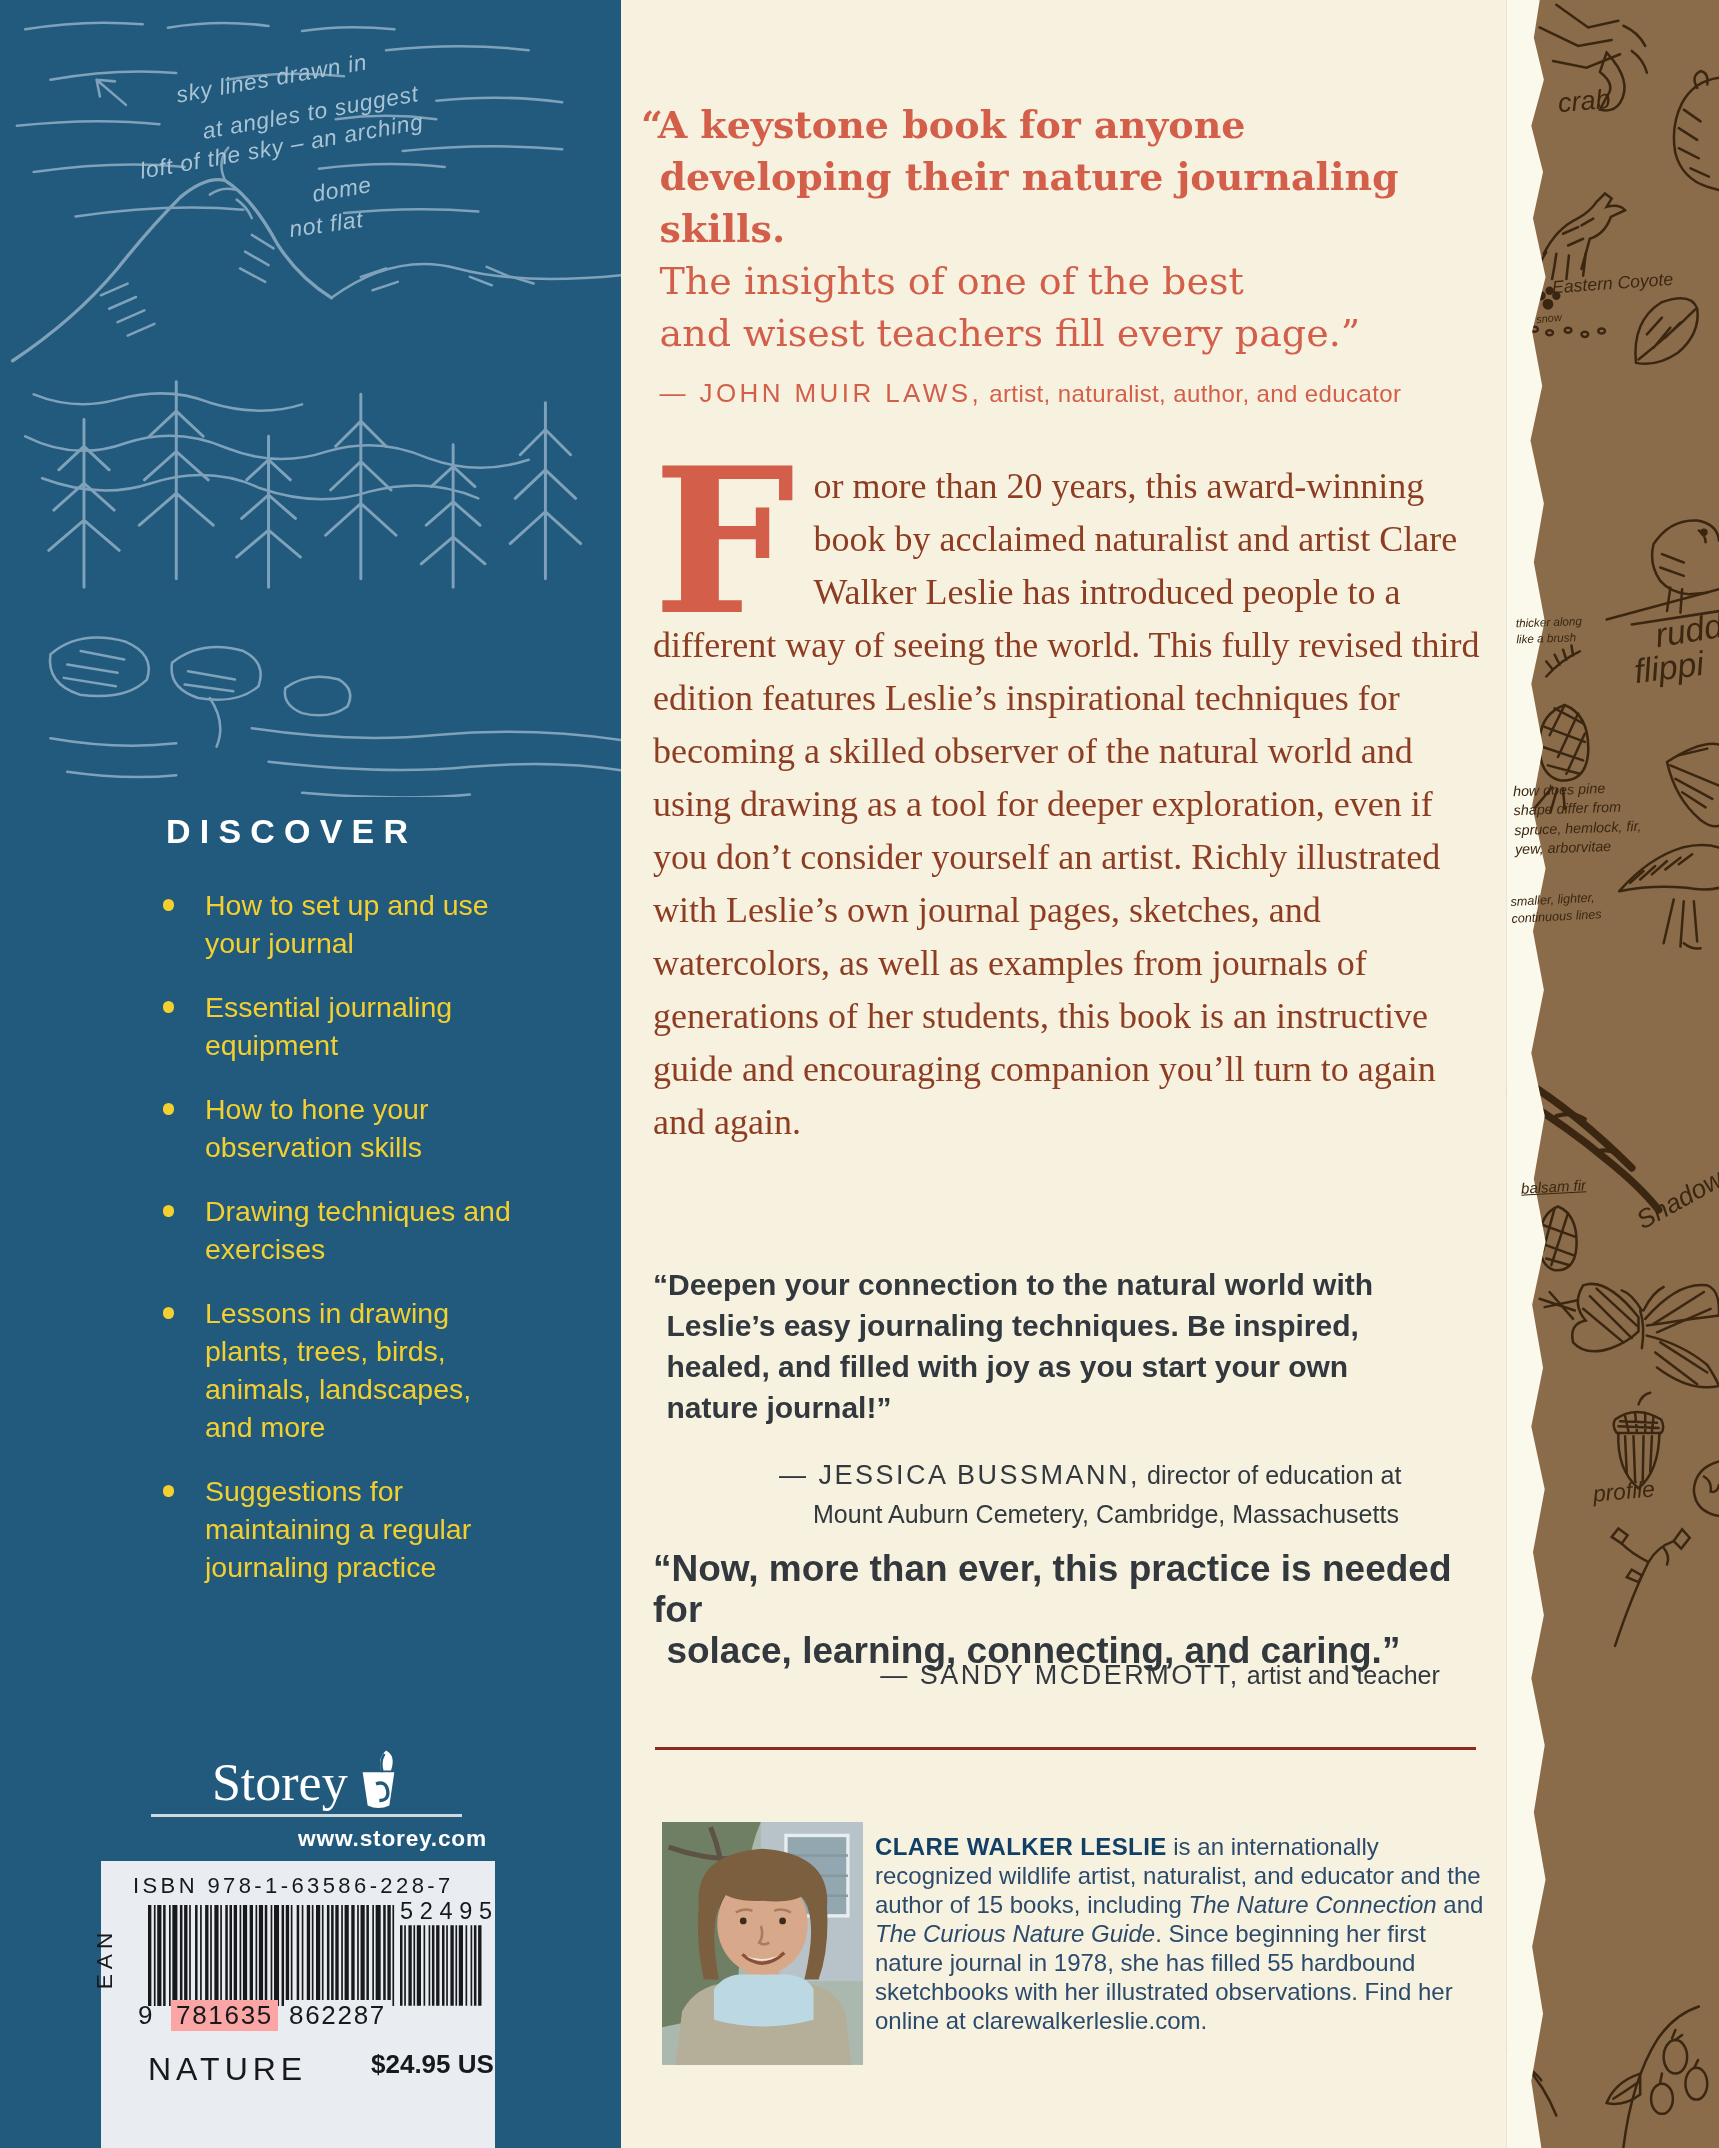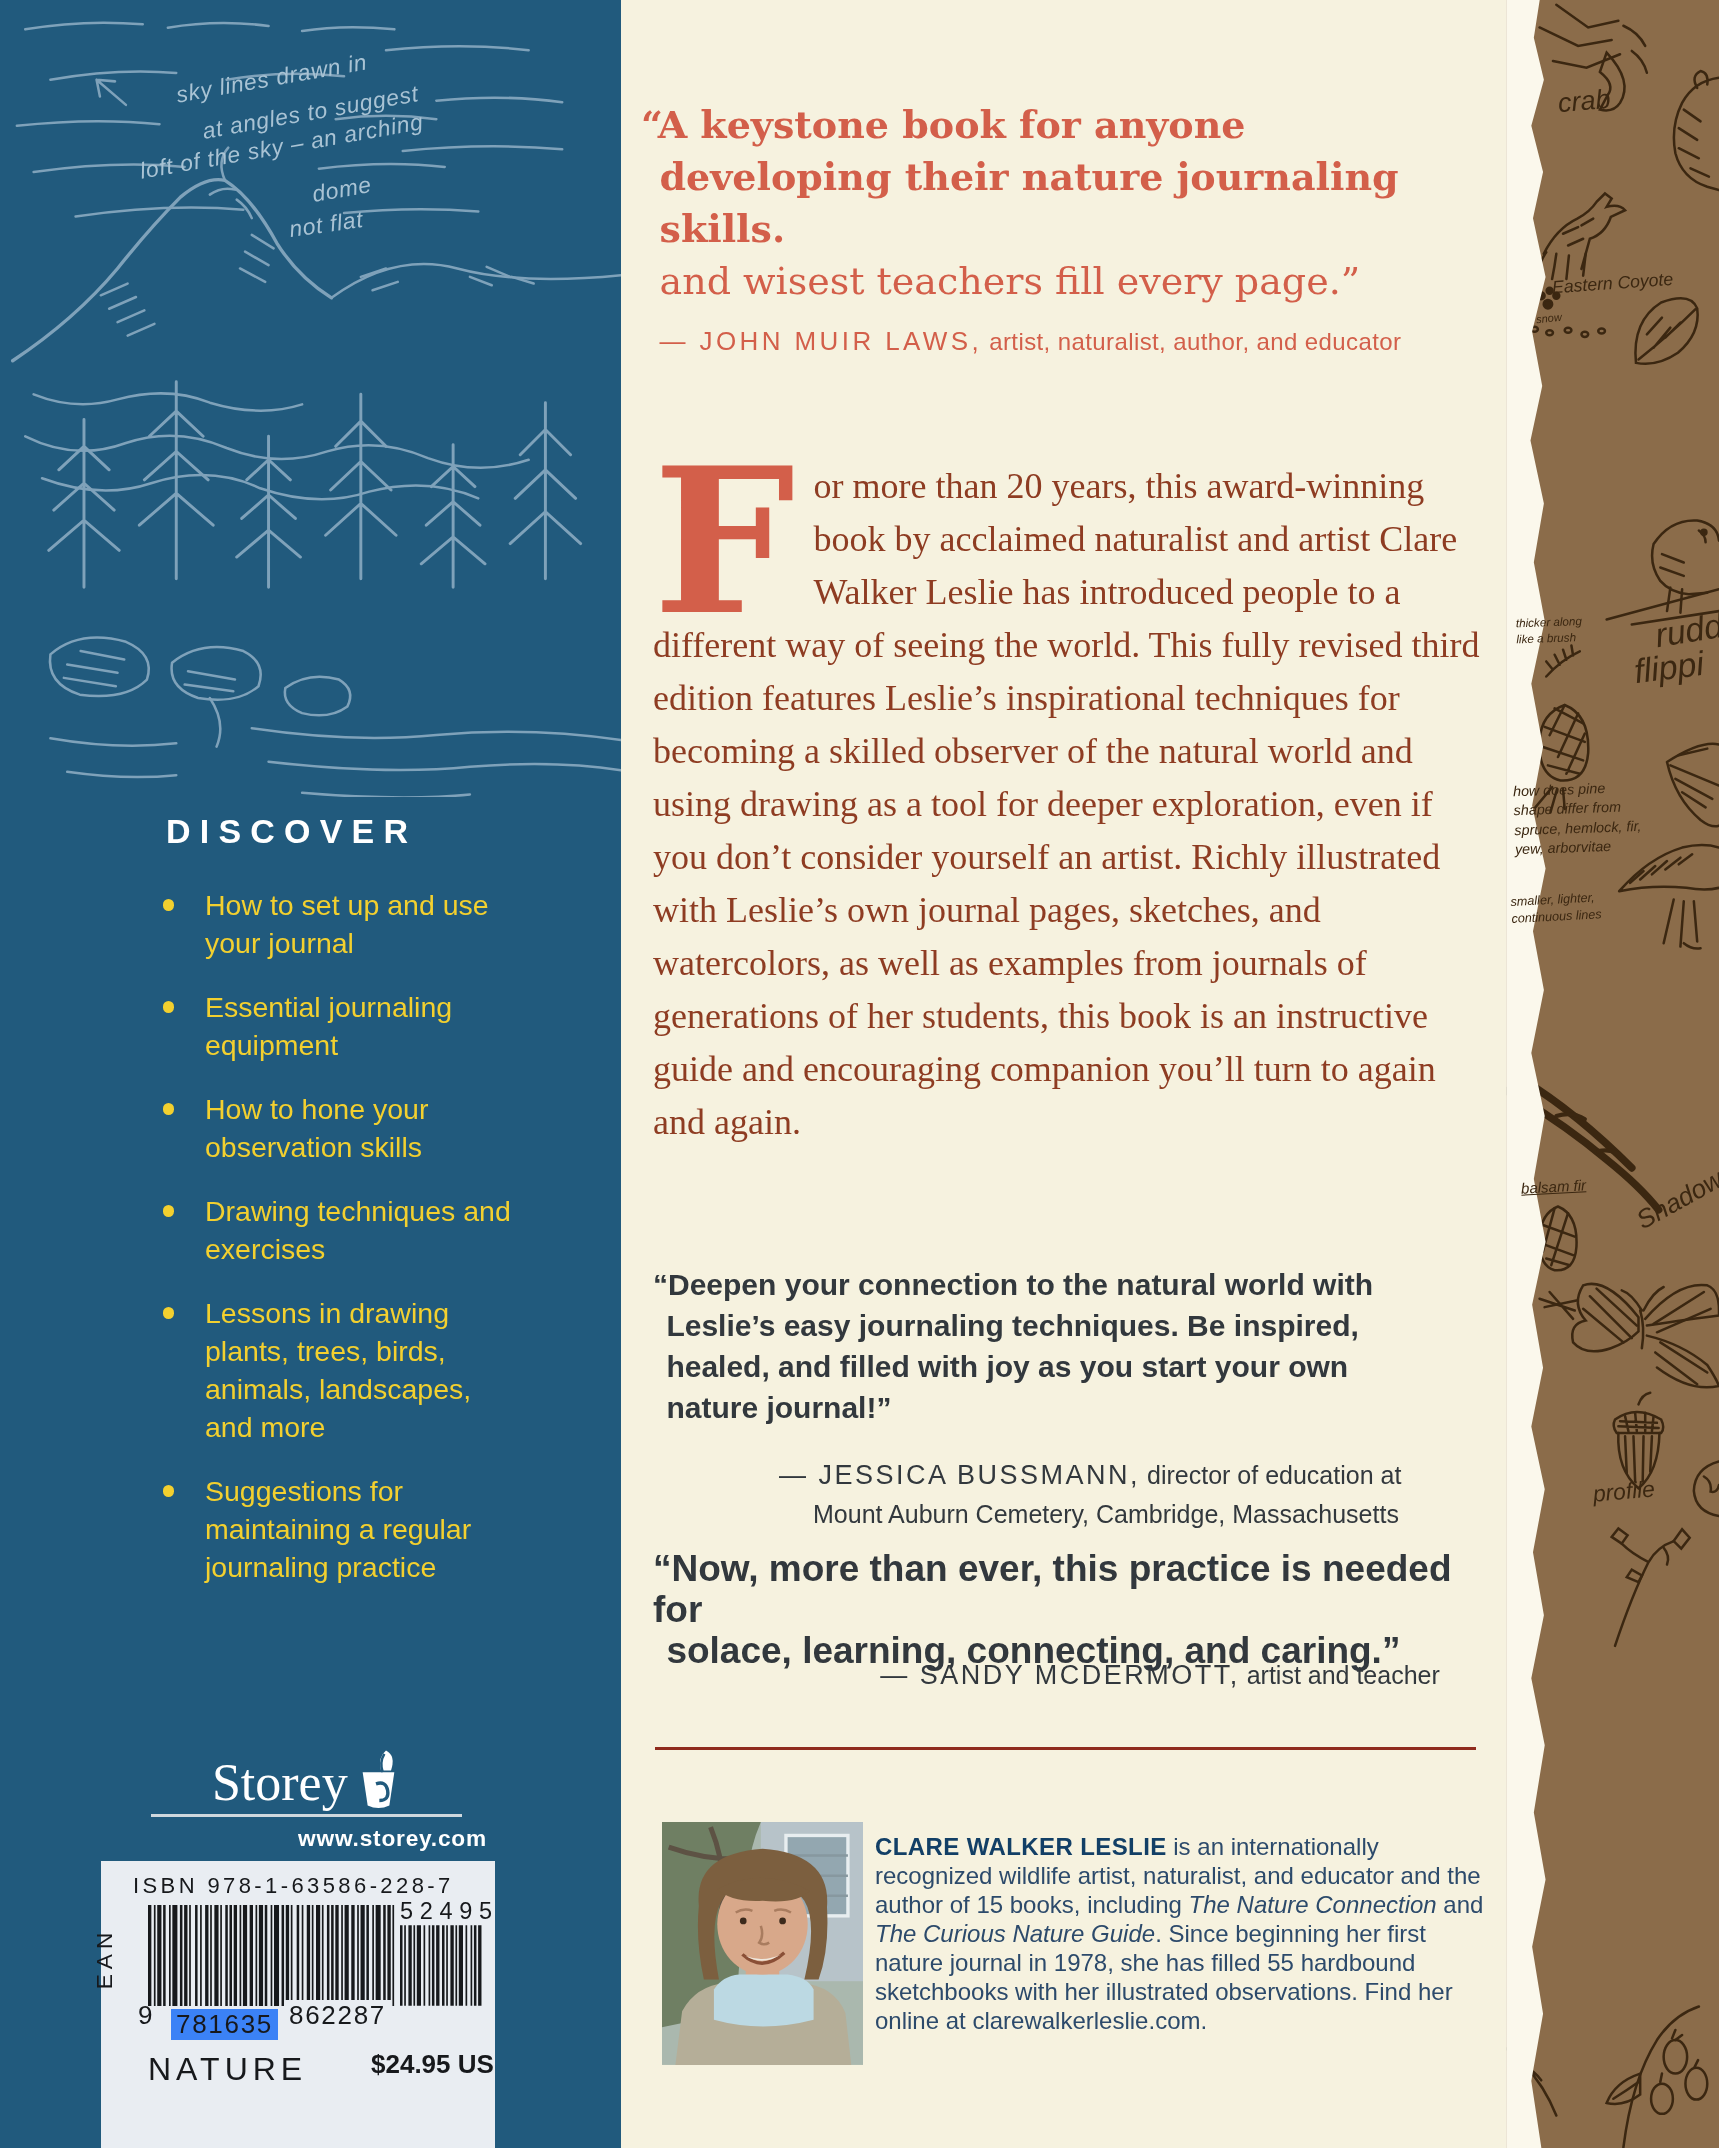--- a/index.html
+++ b/index.html
@@ -184,33 +184,34 @@
     <div class="barcode-box">
       <div class="isbn">ISBN 978-1-63586-228-7</div>
       <div class="ean">EAN</div>
       <svg width="252" height="101" style="position:absolute;left:47px;top:44px;" viewBox="0 0 300 120">
         <line x1="0" y1="60" x2="296" y2="60" stroke="#17191c" stroke-width="120" stroke-dasharray="4 3 2 2 5 2 3 4 2 2 6 3 3 2 4 2 2 5 3 3 2 4 4 2 2 3 5 2 2 4 3 2 3 2 4 3 2 2 5 3"></line>
       </svg>
       <svg width="84" height="81" style="position:absolute;left:299px;top:64px;" viewBox="0 0 100 96">
         <line x1="0" y1="48" x2="100" y2="48" stroke="#17191c" stroke-width="96" stroke-dasharray="3 2 2 3 4 2 2 2 5 3 2 4 2 2 3 2 4 3"></line>
       </svg>
       <div class="bc-digits" style="left:37px;">9</div>
-      <div class="bc-digits" style="left:70px;background:#3b82f6;padding:0 5px;margin-top:9px;">781635</div>
+      <div class="bc-digits" style="left:70px;background:#fca5a5;padding:0 5px;">781635</div>
       <div class="bc-digits" style="left:183px;background:#e9edf2;padding:0 5px;">862287</div>
       <div class="supp-num">52495</div>
       <div class="bc-cat">NATURE</div>
       <div class="bc-price">$24.95 US</div>
     </div>
   </div>
 
   <div class="center-panel">
 
     <div class="q1">
       <div class="b">“A keystone book for anyone</div>
       <div class="b ind">developing their nature journaling skills.</div>
+      <div class="r ind">The insights of one of the best</div>
       <div class="r ind">and wisest teachers fill every page.”</div>
       <div class="q1-attr">
         <span class="nm">— JOHN MUIR LAWS,</span><span class="rl"> artist, naturalist, author, and educator</span>
       </div>
     </div>
 
     <div class="bodypara">
       <span class="dropcap">F</span><span>or more than 20 years, this award-winning book by acclaimed naturalist and artist Clare Walker Leslie has introduced people to a different way of seeing the world. This fully revised third edition features Leslie’s inspirational techniques for becoming a skilled observer of the natural world and using drawing as a tool for deeper exploration, even if you don’t consider yourself an artist. Richly illustrated with Leslie’s own journal pages, sketches, and watercolors, as well as examples from journals of generations of her students, this book is an instructive guide and encouraging companion you’ll turn to again and again.</span>
     </div>
 

